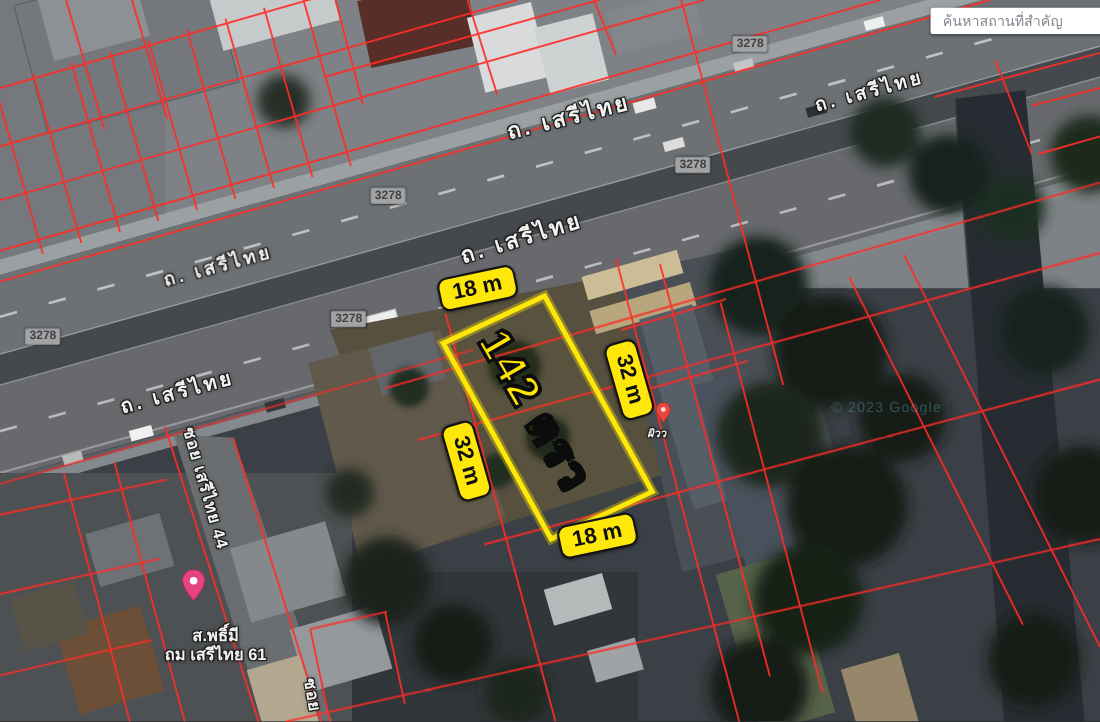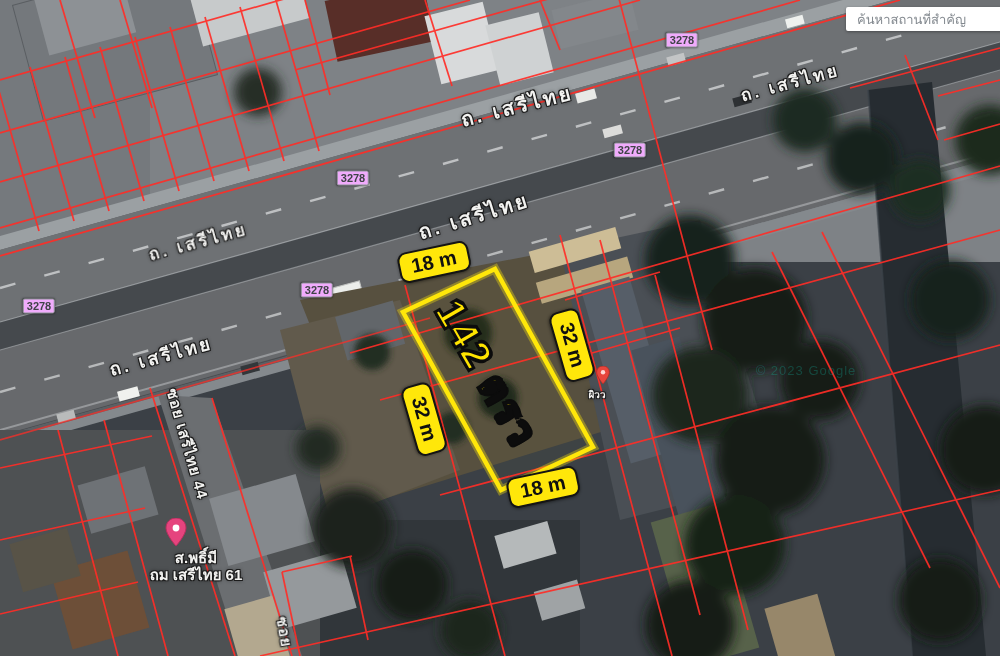--- a/index.html
+++ b/index.html
@@ -4,33 +4,33 @@
 <style>
   html,body{margin:0;padding:0;background:#222;}
   #app{position:relative;width:1000px;height:656px;overflow:hidden;background:#3a3f45;
        font-family:"Liberation Sans","DejaVu Sans",sans-serif;}
   #bgsvg{position:absolute;left:0;top:0;width:1000px;height:656px;display:block;}
   .abs{position:absolute;}
   
   .maptext{color:#f2f2f0;font-weight:bold;white-space:nowrap;
     text-shadow:-1px -1px 0 #1c1c1c,1px -1px 0 #1c1c1c,-1px 1px 0 #1c1c1c,1px 1px 0 #1c1c1c,0 0 4px rgba(0,0,0,.8);}
   .roadlabel{font-size:20px;letter-spacing:3px;transform:translate(-50%,-50%) rotate(-14deg);}
-  .badge{background:#f0abfc;border:1px solid #8f9499;border-radius:2px;color:#3f4347;
+  .badge{background:#a3a3a3;border:1px solid #8f9499;border-radius:2px;color:#3f4347;
     font-size:11px;font-weight:bold;line-height:13px;padding:0 3px;transform:translate(-50%,-50%);
     box-shadow:0 0 2px rgba(0,0,0,.5);white-space:nowrap;text-align:right;}
   .dim{background:#ffe70a;border:2px solid #141414;border-radius:9px;color:#101010;
     font-size:20px;font-weight:bold;padding:2px 11px;white-space:nowrap;
     box-shadow:0 1px 3px rgba(0,0,0,.45);}
   .arealabel{color:#ffe400;font-size:40px;font-weight:bold;letter-spacing:2px;white-space:nowrap;
     -webkit-text-stroke:2px #0c0c0c;
     text-shadow:-2px -2px 0 #0c0c0c,2px -2px 0 #0c0c0c,-2px 2px 0 #0c0c0c,2px 2px 0 #0c0c0c;}
-  .poitext{font-size:15px;line-height:17px;text-align:center;}
-  .smallpoi{font-size:10px;}
+  .poitext{font-size:15px;line-height:17px;text-align:center;margin-top:21px;}
+  .smallpoi{font-size:10px;font-style:italic;}
   .soilabel{font-size:15px;letter-spacing:1px;}
-  .watermark{color:#14b8a6;opacity:.28;font-size:13px;letter-spacing:1px;}
+  .watermark{color:#7dd3fc;opacity:.28;font-size:13px;letter-spacing:1px;}
   #searchbox{left:846px;top:7px;width:170px;height:24px;background:#ffffff;border:none;
     border-radius:2px;box-shadow:0 1px 3px rgba(0,0,0,.35);font-size:13px;color:#202124;
     padding:0 0 0 11px;outline:none;font-family:"Liberation Sans","DejaVu Sans",sans-serif;}
   #searchbox::placeholder{color:#848a90;opacity:1;}
 </style>
 </head>
 <body>
 
 <div id="app">
 

